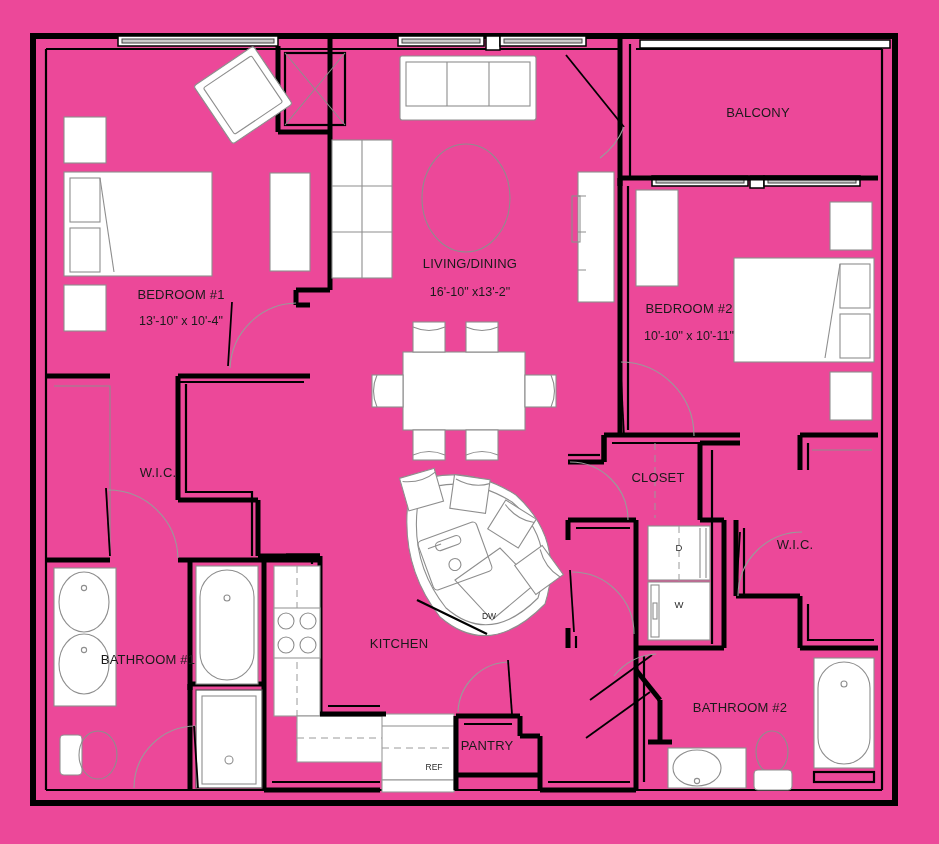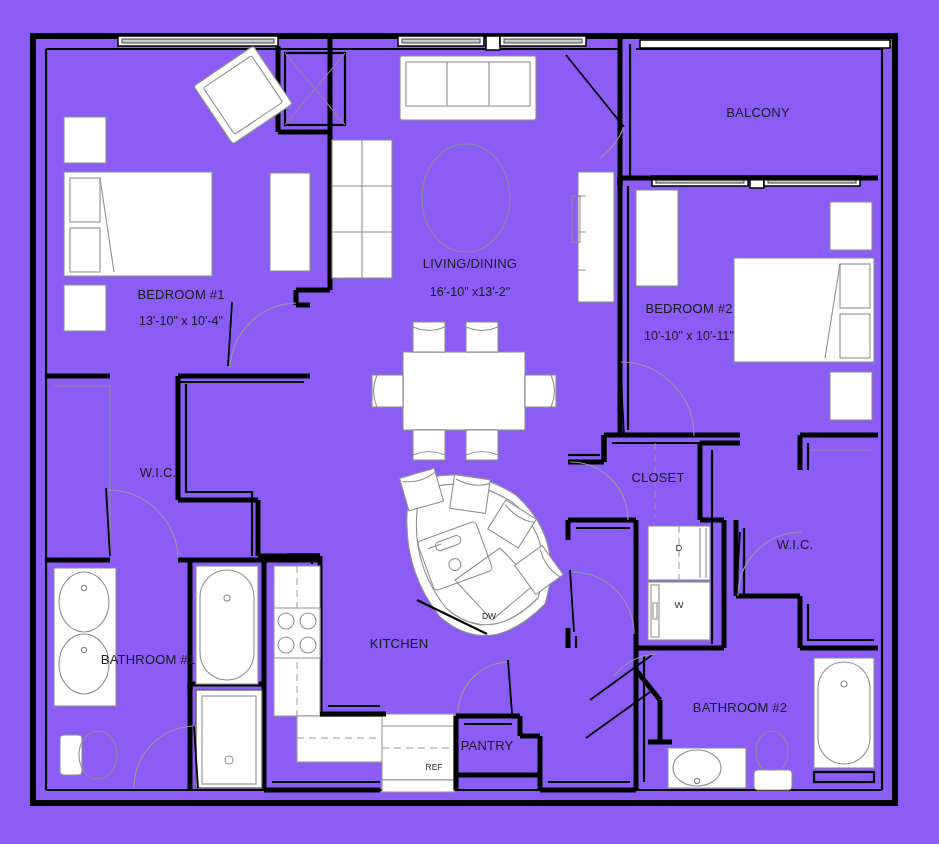--- a/index.html
+++ b/index.html
@@ -10,21 +10,21 @@
   body {
     width: 939px;
     height: 844px;
     font-family: "Liberation Sans", sans-serif;
     overflow: hidden;
   }
   #floorplan-root {
     position: relative;
     width: 939px;
     height: 844px;
-    background: #8b5cf6;
+    background: #ec4899;
   }
   svg.plan {
     display: block;
     width: 939px;
     height: 844px;
   }
   .roomlabel {
     font-family: "Liberation Sans", sans-serif;
     font-size: 13px;
     fill: #1a1a1a;

